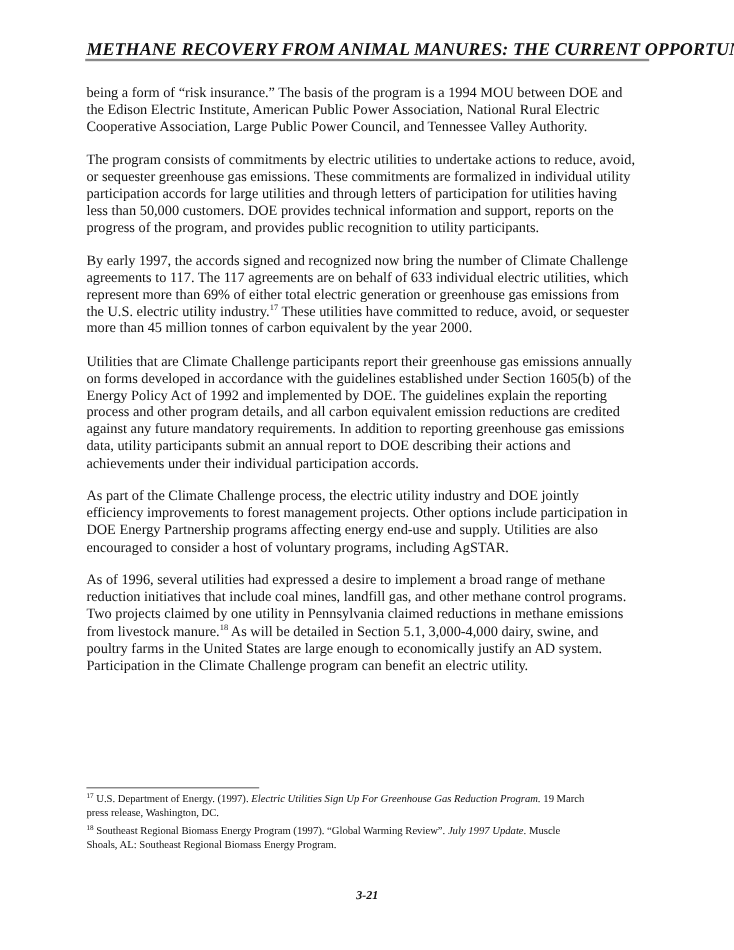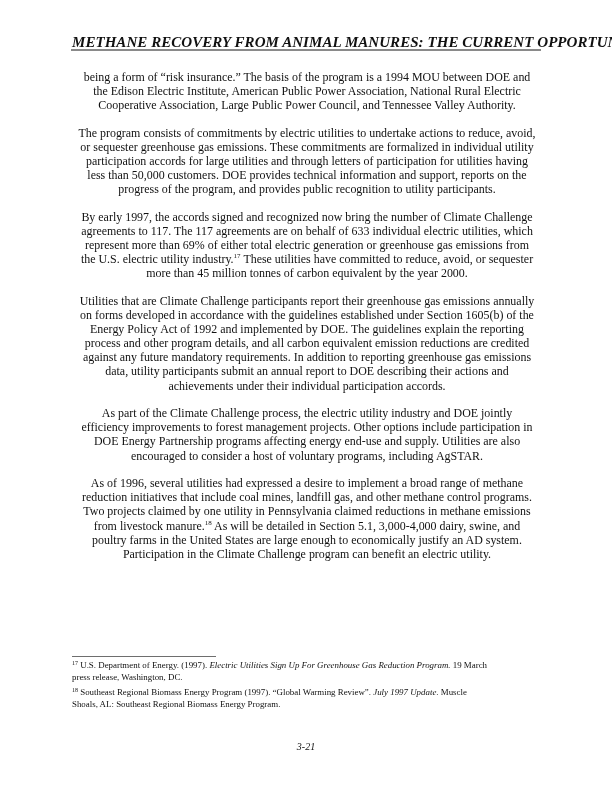--- a/index.html
+++ b/index.html
@@ -46,21 +46,20 @@
       position: absolute;
       left: 72px;
       top: 70px;
       width: 470px;
       font-size: 11.95px;
       line-height: 14.1px;
     }
     .body-text p {
       margin: 0 0 13.6px 0;
       white-space: normal;
-      text-align: center;
     }
     .body-text p .ln {
       display: block;
       white-space: nowrap;
     }
     sup.fnref {
       font-size: 7px;
       line-height: 0;
       vertical-align: 5px;
     }
@@ -92,21 +91,21 @@
       vertical-align: 3px;
       line-height: 0;
     }
     .page-number {
       position: absolute;
       left: 0;
       width: 612px;
       top: 741px;
       text-align: center;
       font-size: 10px;
-      font-weight: normal;
+      font-weight: bold;
       font-style: italic;
     }
     i { font-style: italic; }
   </style>
 </head>
 <body>
 
 <div class="page">
 
   <div class="running-header">METHANE RECOVERY FROM ANIMAL MANURES: THE CURRENT OPPORTUNITIES CASEBOOK</div>

